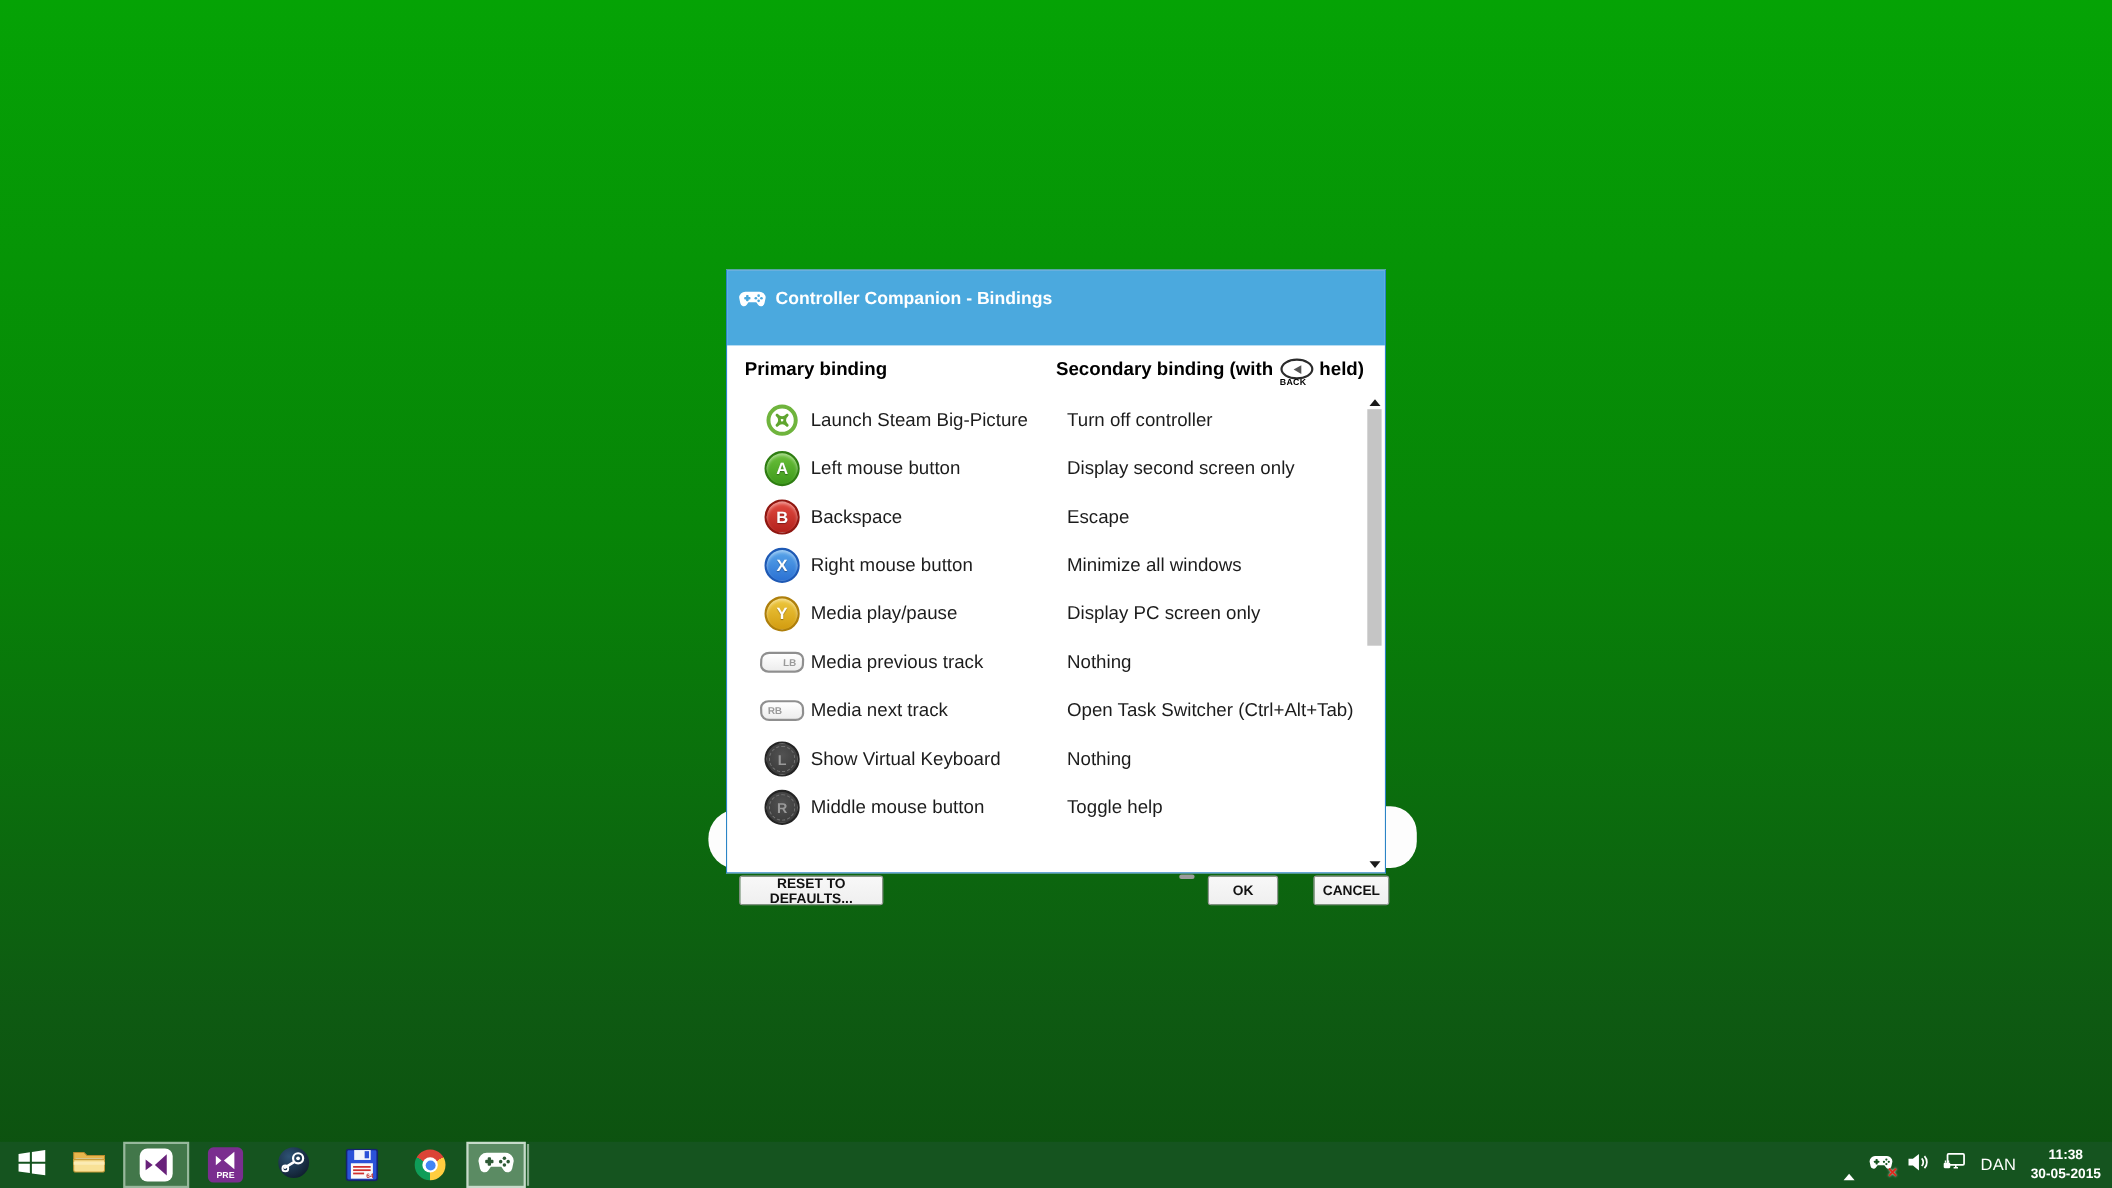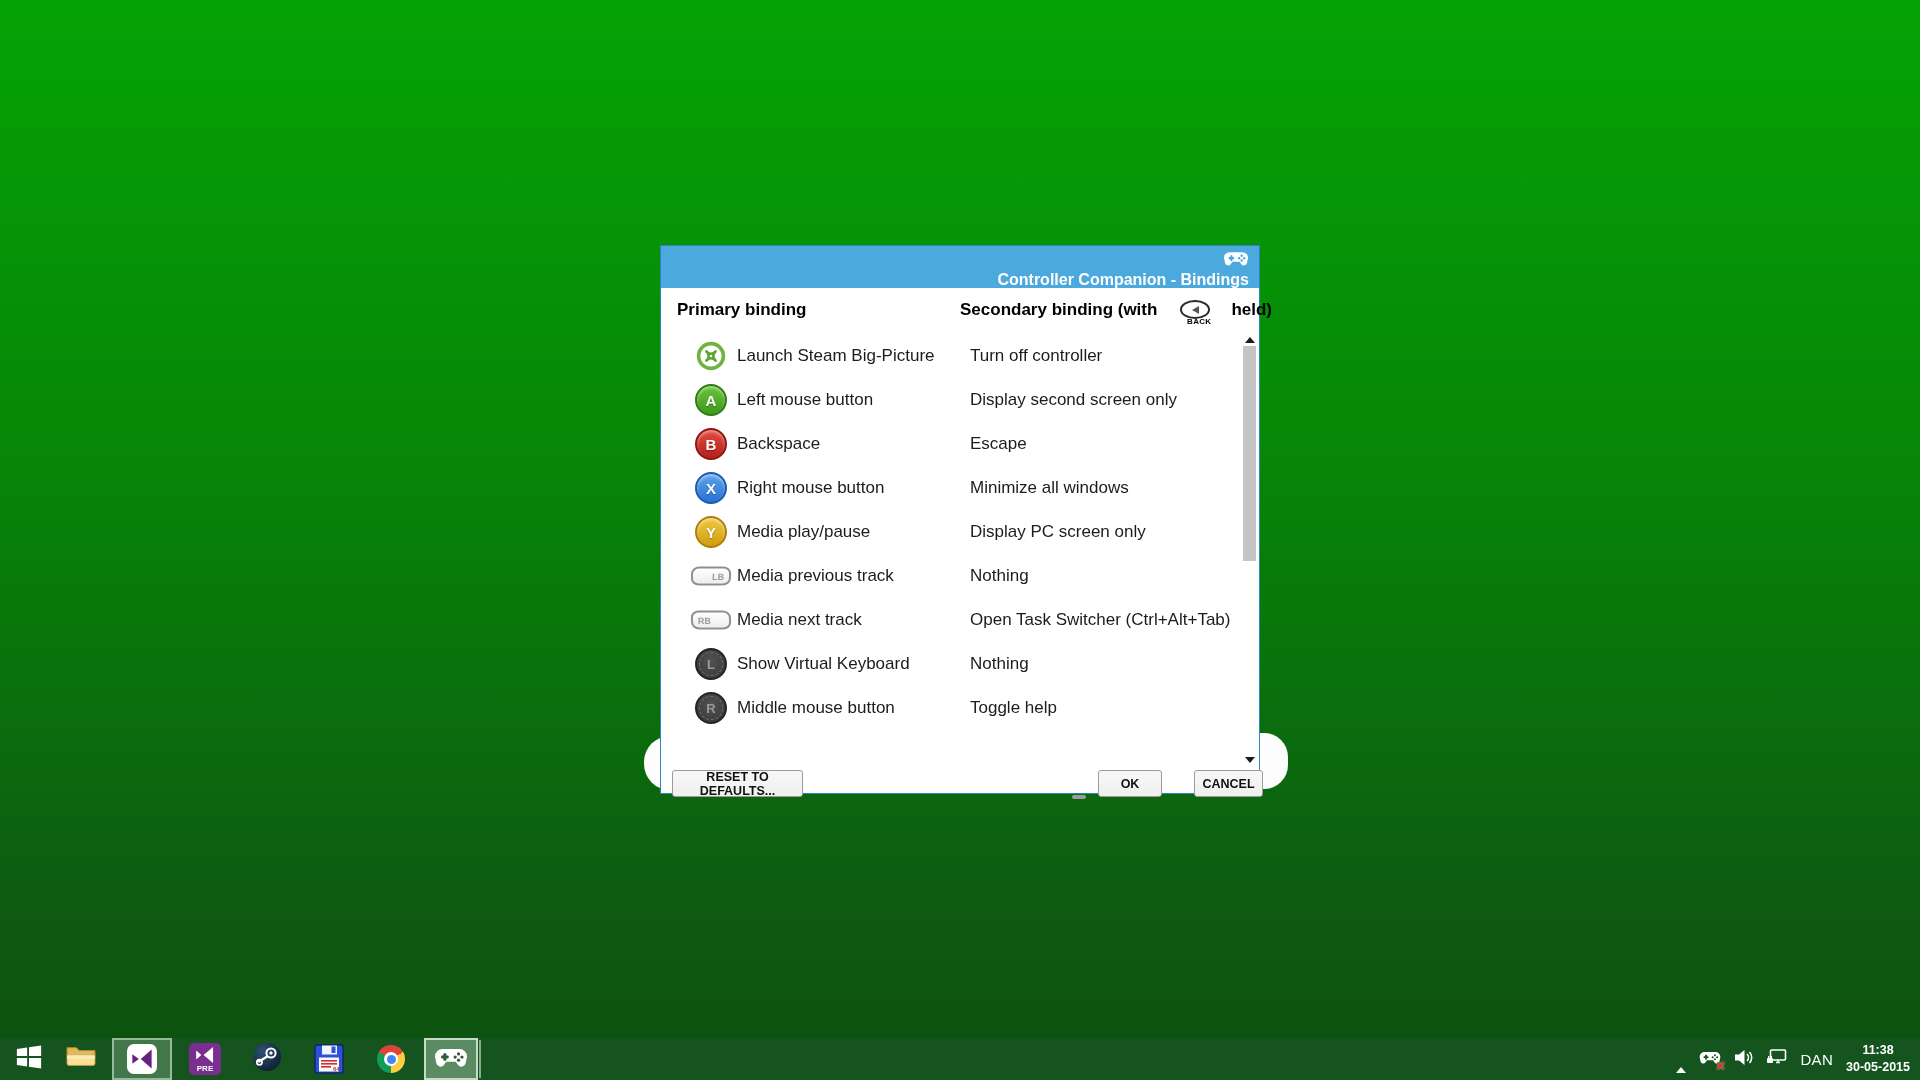--- a/index.html
+++ b/index.html
@@ -9,32 +9,32 @@
 
   
   .blob{position:absolute;background:#fdfdfd;z-index:4;}
   .blob-left{left:644px;top:736px;width:52px;height:54px;border-radius:26px;}
   .blob-right{left:1236px;top:733px;width:52px;height:56px;border-radius:24px;}
   .gray-dash{position:absolute;left:1072px;top:795px;width:14px;height:4px;background:#9C9C9C;border-radius:2px;z-index:6;}
 
   
   .dialog{position:absolute;left:660px;top:245px;width:600px;height:549px;background:#fff;
     border:1px solid #2B84C6;box-sizing:border-box;z-index:5;}
-  .titlebar{height:34px;background:#4BA9DE;display:flex;align-items:flex-end;padding:4px 10px;flex-direction:column;}
+  .titlebar{height:34px;background:#4BA9DE;display:flex;align-items:flex-start;padding:17px 10px;}
   .titlebar .title{color:#fff;font-weight:bold;font-size:16px;margin-left:8px;}
   .content{position:relative;height:513px;}
   .hdr{position:absolute;top:12px;font-weight:bold;font-size:17px;color:#000;white-space:nowrap;}
   .hdr-primary{left:16px;}
-  .hdr-secondary{left:299px;display:flex;align-items:center;gap:22px;}
+  .hdr-secondary{left:299px;display:flex;align-items:center;gap:6px;}
   .back-wrap{position:relative;width:30px;height:20px;display:inline-block;}
   .back-oval{position:absolute;left:1px;top:0;width:26px;height:15px;border:2px solid #2b2b2b;
     border-radius:50%;display:flex;align-items:center;justify-content:center;}
   .back-tri{width:0;height:0;border-top:4px solid transparent;border-bottom:4px solid transparent;
     border-right:7px solid #555;}
-  .back-caption{position:absolute;left:0;top:17px;width:32px;text-align:right;
+  .back-caption{position:absolute;left:0;top:17px;width:32px;text-align:left;
     font-size:8px;font-weight:bold;letter-spacing:.3px;color:#000;}
 
   .rows{position:absolute;left:0;right:20px;top:46px;bottom:31px;overflow:hidden;}
   .binding-row{position:relative;height:44px;}
   .row-icon{position:absolute;left:30px;top:50%;transform:translateY(-50%);
     width:40px;display:flex;justify-content:center;align-items:center;}
   .row-primary{position:absolute;left:76px;top:50%;transform:translateY(-50%);
     font-size:17px;color:#1C1C1C;white-space:nowrap;}
   .row-secondary{position:absolute;left:309px;top:50%;transform:translateY(-50%);
     font-size:17px;color:#1C1C1C;white-space:nowrap;}

